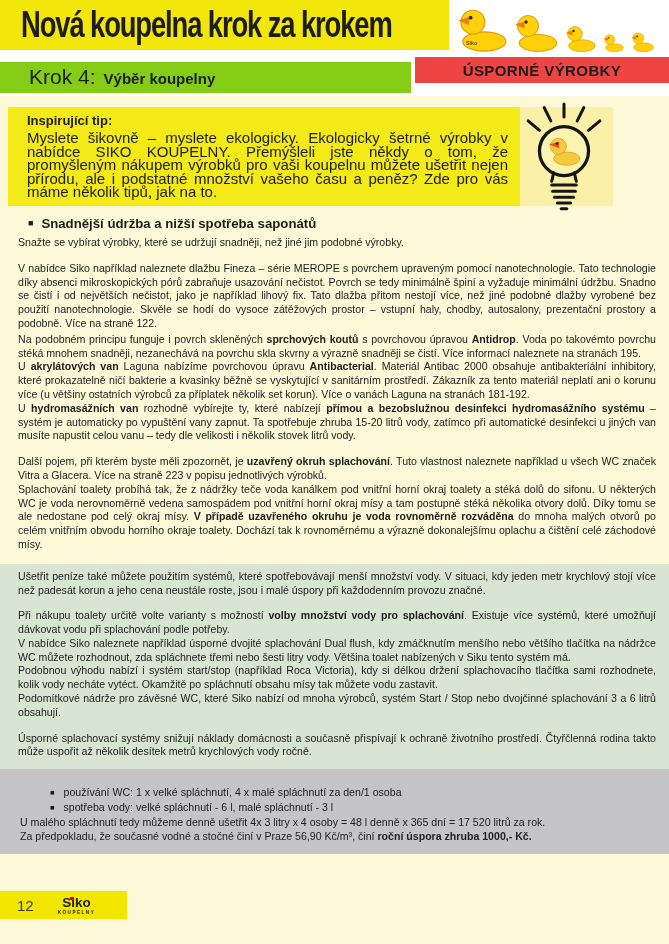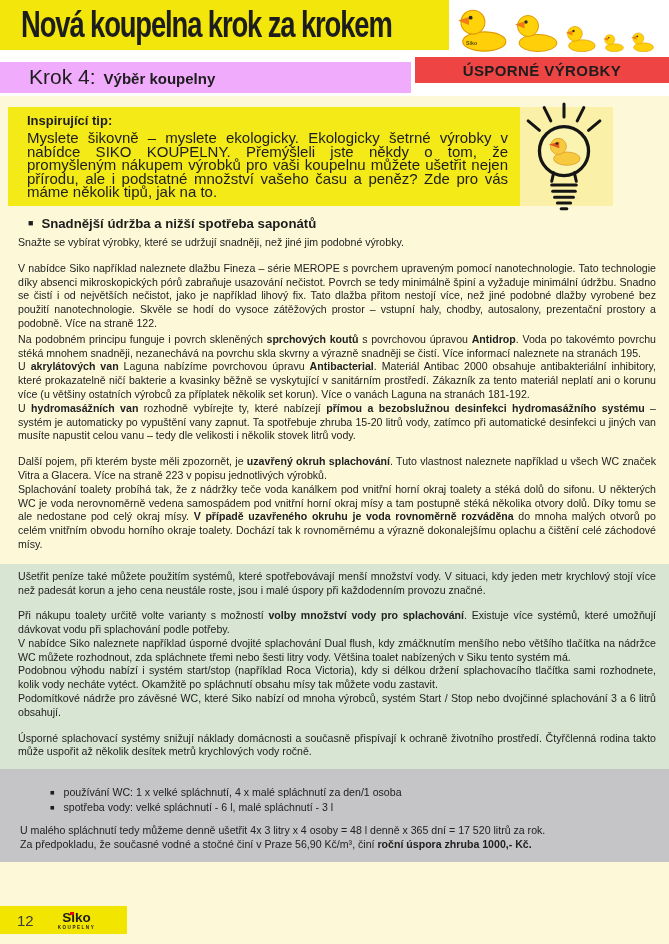--- a/index.html
+++ b/index.html
@@ -9,21 +9,21 @@
     font-family:"Liberation Sans", sans-serif;
   }
   
   .top{height:57px;background:#ffffff;display:flex;}
   .title-bar{width:449px;height:50px;background:#F2E60A;display:flex;align-items:center;padding-left:21px;box-sizing:border-box;}
   .main-title{font-size:37px;font-weight:bold;letter-spacing:-1.5px;white-space:nowrap;transform:scaleX(.74);transform-origin:0 50%;}
   .ducks{flex:1;display:flex;align-items:flex-end;gap:7px;padding:3px 0 5px 8px;}
   .duck{display:block;}
   
   .subheader{height:39px;background:#ffffff;display:flex;}
-  .krok-bar{width:411px;height:31px;margin-top:5px;background:#f0abfc;padding-left:29px;box-sizing:border-box;line-height:30px;white-space:nowrap;}
+  .krok-bar{width:411px;height:31px;margin-top:5px;background:#84cc16;padding-left:29px;box-sizing:border-box;line-height:30px;white-space:nowrap;}
   .krok-label{font-size:21px;}
   .krok-title{font-size:15px;font-weight:bold;margin-left:8px;}
   .subgap{width:4px;background:#fff;}
   .badge{flex:1;height:26px;background:#ef4444;display:flex;align-items:center;justify-content:center;font-size:15px;font-weight:bold;letter-spacing:.4px;}
   
   .tip-row{display:flex;margin-top:11px;align-items:stretch;border-radius:22px;}
   .tip-box{margin-left:8px;width:512px;box-sizing:border-box;background:#F4EA18;padding:6px 12px 7px 19px;}
   .tip-heading{font-size:13px;font-weight:bold;margin-bottom:3px;}
   .tip-body{font-size:15px;line-height:13.6px;text-align:justify;}
   .bulb-panel{width:93px;background:#FAF0A8;position:relative;}
@@ -35,24 +35,24 @@
   p.body{margin:0;font-size:10.6px;line-height:13.8px;text-align:justify;color:#222;}
   p.g{margin-top:12px;}
   p.gs{margin-top:2px;}
   .section-green{background:#D9E5D3;margin-top:12px;padding:6px 13px 10px 18px;}
   .section-green .sec-heading{margin:6px 0 6px;}
   .section-gray{background:#C5C4C6;padding:9px 14px 10px 20px;}
   .case-heading{font-size:12.6px;font-weight:bold;}
   .case-list{margin:7px 0 0 30px;padding:0;}
   .case-list li{list-style:none;font-size:10.6px;line-height:15px;}
   .case-list .sq{font-size:7.5px;margin-right:9px;vertical-align:1px;}
-  .case-summary{margin-top:8px;}
+  .case-summary{}
   .case-summary p.body{line-height:14.2px;}
   
-  .footer{position:absolute;left:0;bottom:0;width:669px;height:47px;background:#FCF8D8;z-index:3;}
+  .footer{position:absolute;left:0;bottom:15px;width:669px;height:47px;background:#FCF8D8;z-index:3;}
   .page-bar{position:absolute;left:0;top:9px;width:127px;height:28px;background:#F2E600;display:flex;align-items:center;gap:24px;padding-left:17px;box-sizing:border-box;}
   .page-num{font-size:15px;color:#3b3b3b;}
   .logo{text-align:center;line-height:1;}
   .logo-word{position:relative;font-weight:bold;font-size:13.5px;letter-spacing:0;display:inline-block;}
   .logo-dot{position:absolute;left:8.2px;top:.5px;width:3.6px;height:3.6px;background:#E3000F;}
   .logo-sub{font-size:4.6px;font-weight:bold;letter-spacing:1.5px;margin-top:1px;}
   .defs-holder{position:absolute;width:0;height:0;overflow:hidden;}
 </style>
 </head>
 <body>

